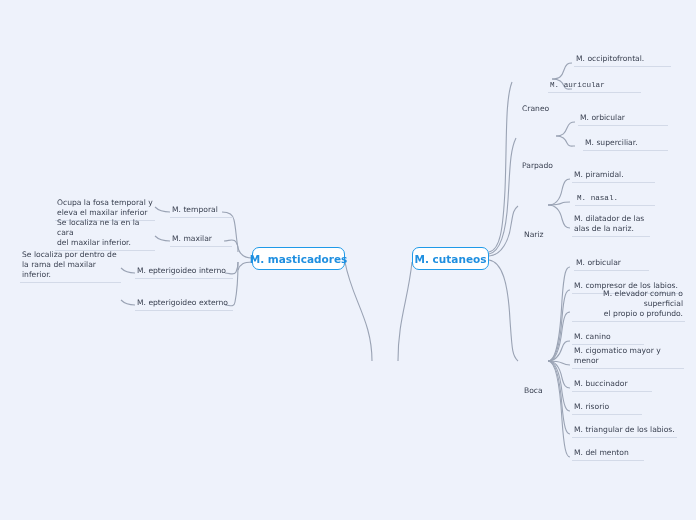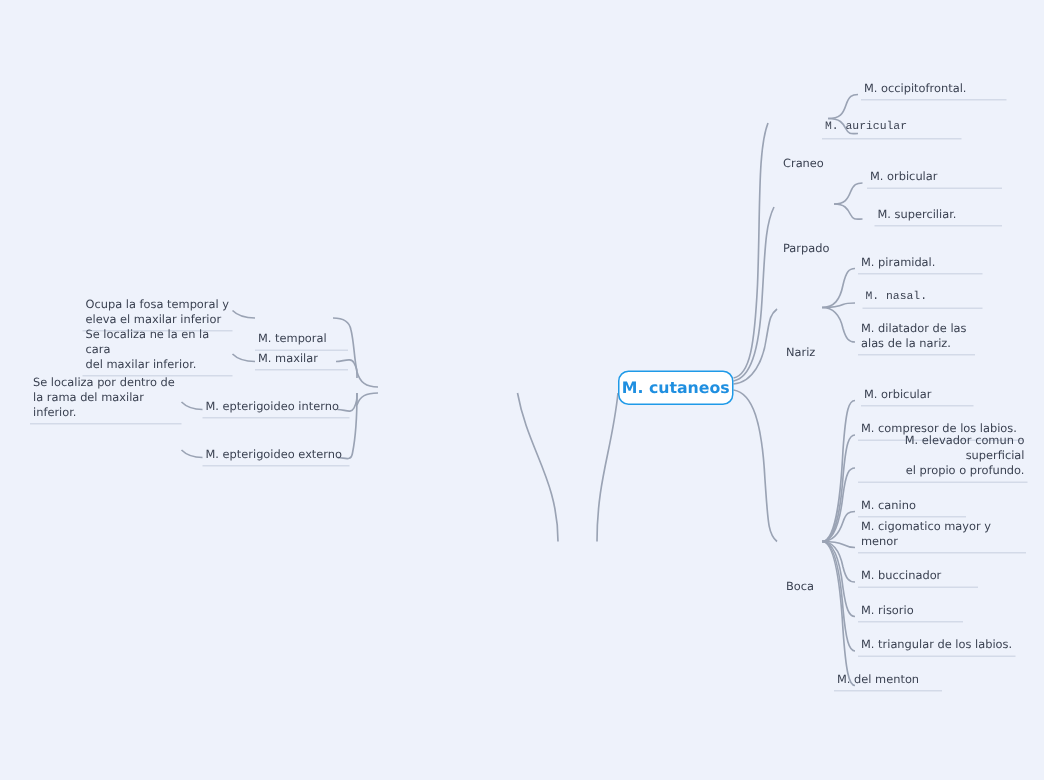--- a/index.html
+++ b/index.html
@@ -127,24 +127,25 @@
       <path d="M 548 361 C 556 361, 560 354, 562 348 C 564 342, 566 341, 570 341"></path>
       <path d="M 548 361 C 556 361, 560 362, 562 363 C 564 364, 566 365, 570 365"></path>
       <path d="M 548 361 C 556 361, 560 368, 562 378 C 564 386, 566 388, 570 388"></path>
       <path d="M 548 361 C 556 361, 560 374, 562 392 C 564 406, 566 411, 570 411"></path>
       <path d="M 548 361 C 556 361, 560 380, 562 406 C 564 427, 566 434, 570 434"></path>
       <path d="M 548 361 C 556 361, 560 386, 562 420 C 564 448, 566 457, 570 457"></path>
     </g>
   </svg>
 
 
+  <div class="branch-node" style="left:252px; top:247px; width:93px; height:23px;">M. masticadores</div>
 
   <div class="branch-node" style="left:412px; top:247px; width:77px; height:23px;">M. cutaneos</div>
 
-  <div class="leaf-node left" style="left:170px; top:204px; width:62px; height:14px;margin-top:16px;">M. temporal</div>
+  <div class="leaf-node left" style="left:170px; top:204px; width:62px; height:14px;">M. temporal</div>
   <div class="leaf-node left" style="left:55px; top:200px; width:100px; height:21px;">Ocupa la fosa temporal y
 eleva el maxilar inferior</div>
 
   <div class="leaf-node left" style="left:170px; top:233px; width:62px; height:14px;">M. maxilar</div>
   <div class="leaf-node left" style="left:55px; top:230px; width:100px; height:21px;">Se localiza ne la en la cara
 del maxilar inferior.</div>
 
   <div class="leaf-node left" style="left:135px; top:265px; width:98px; height:14px;">M. epterigoideo interno</div>
   <div class="leaf-node left" style="left:20px; top:262px; width:101px; height:21px;">Se localiza por dentro de
 la rama del maxilar inferior.</div>
@@ -169,15 +170,15 @@
 
   <div class="leaf-node right" style="left:574px; top:259px; width:75px; height:12px;">M. orbicular</div>
   <div class="leaf-node right" style="left:572px; top:282px; width:110px; height:12px;">M. compresor de los labios.</div>
   <div class="leaf-node right" style="left:572px; top:301px; width:113px; height:21px;text-align:right;">M. elevador comun o superficial
 el propio o profundo.</div>
   <div class="leaf-node right" style="left:572px; top:333px; width:72px; height:12px;">M. canino</div>
   <div class="leaf-node right" style="left:572px; top:357px; width:112px; height:12px;">M. cigomatico mayor y menor</div>
   <div class="leaf-node right" style="left:572px; top:380px; width:80px; height:12px;">M. buccinador</div>
   <div class="leaf-node right" style="left:572px; top:403px; width:70px; height:12px;">M. risorio</div>
   <div class="leaf-node right" style="left:572px; top:426px; width:105px; height:12px;">M. triangular de los labios.</div>
-  <div class="leaf-node right" style="left:556px; top:449px; width:72px; height:12px;">M. del menton</div>
+  <div class="leaf-node right" style="left:572px; top:449px; width:72px; height:12px;">M. del menton</div>
 
 </div>
 
 </body></html>

